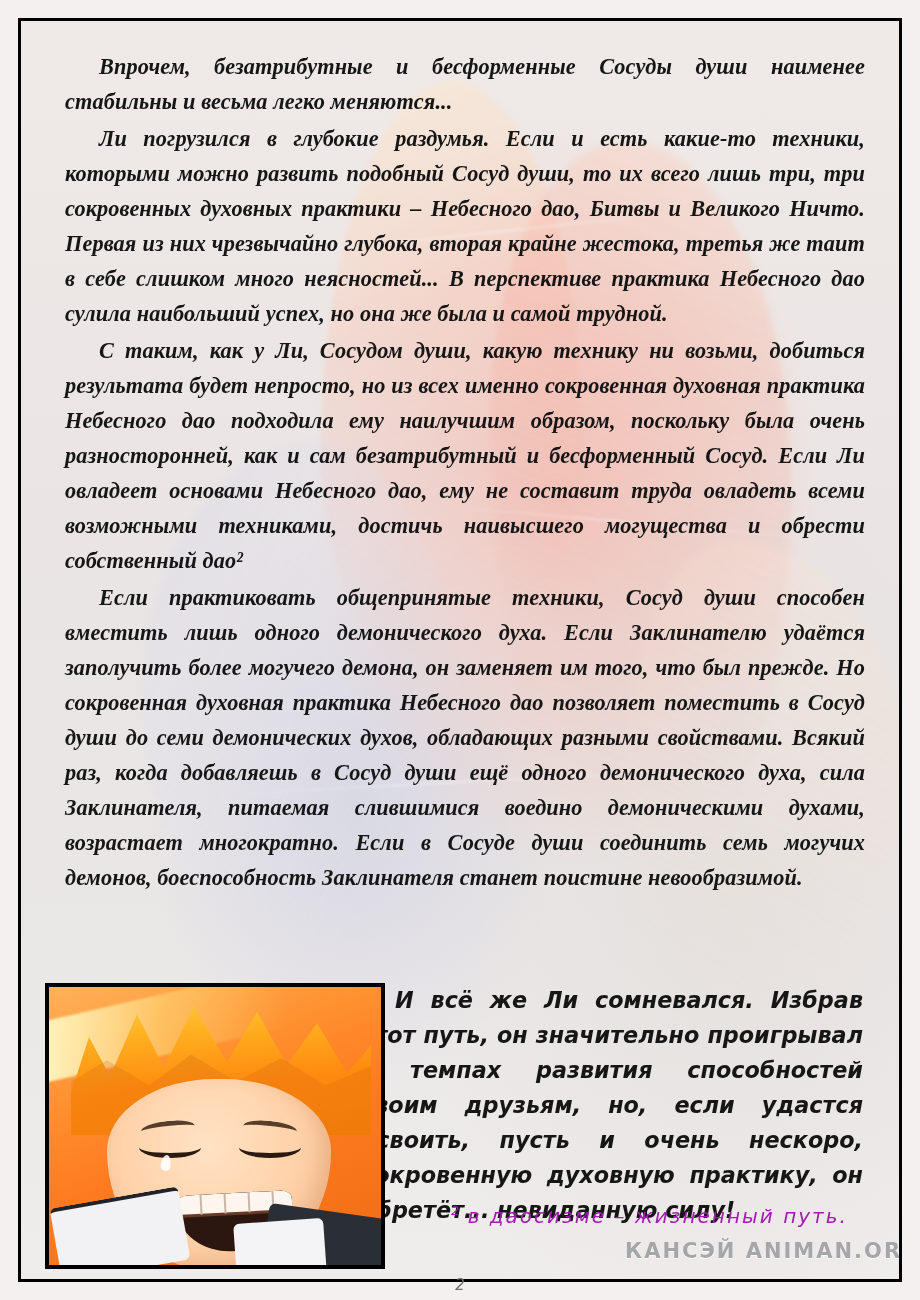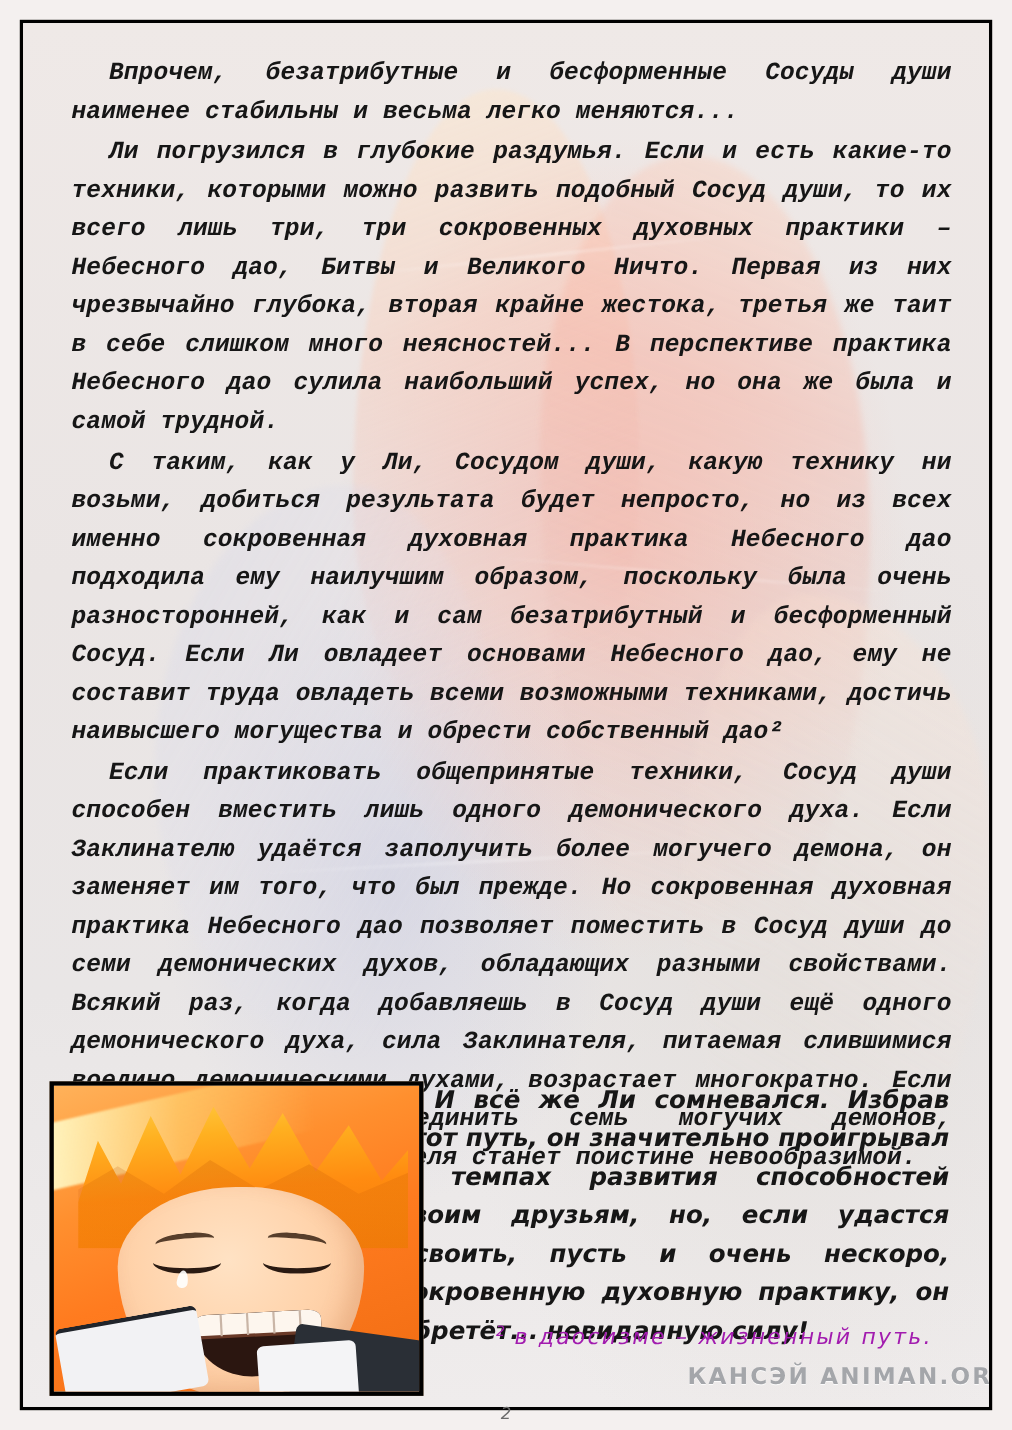--- a/index.html
+++ b/index.html
@@ -79,21 +79,21 @@
   }
 
   
   #text-layer {
     position: absolute;
     left: 44px;
     top: 28px;
     width: 800px;
   }
   .para {
-    font-family: Liberation Mono, monospace;
+    font-family: Liberation Serif, serif;
     font-size: 22.3px;
     line-height: 35px;
     color: #161616;
     font-style: italic;
     letter-spacing: 0.1px;
     text-align: justify;
     margin: 0 0 0 0;
     text-indent: 34px;
     font-weight: 600;
   }

